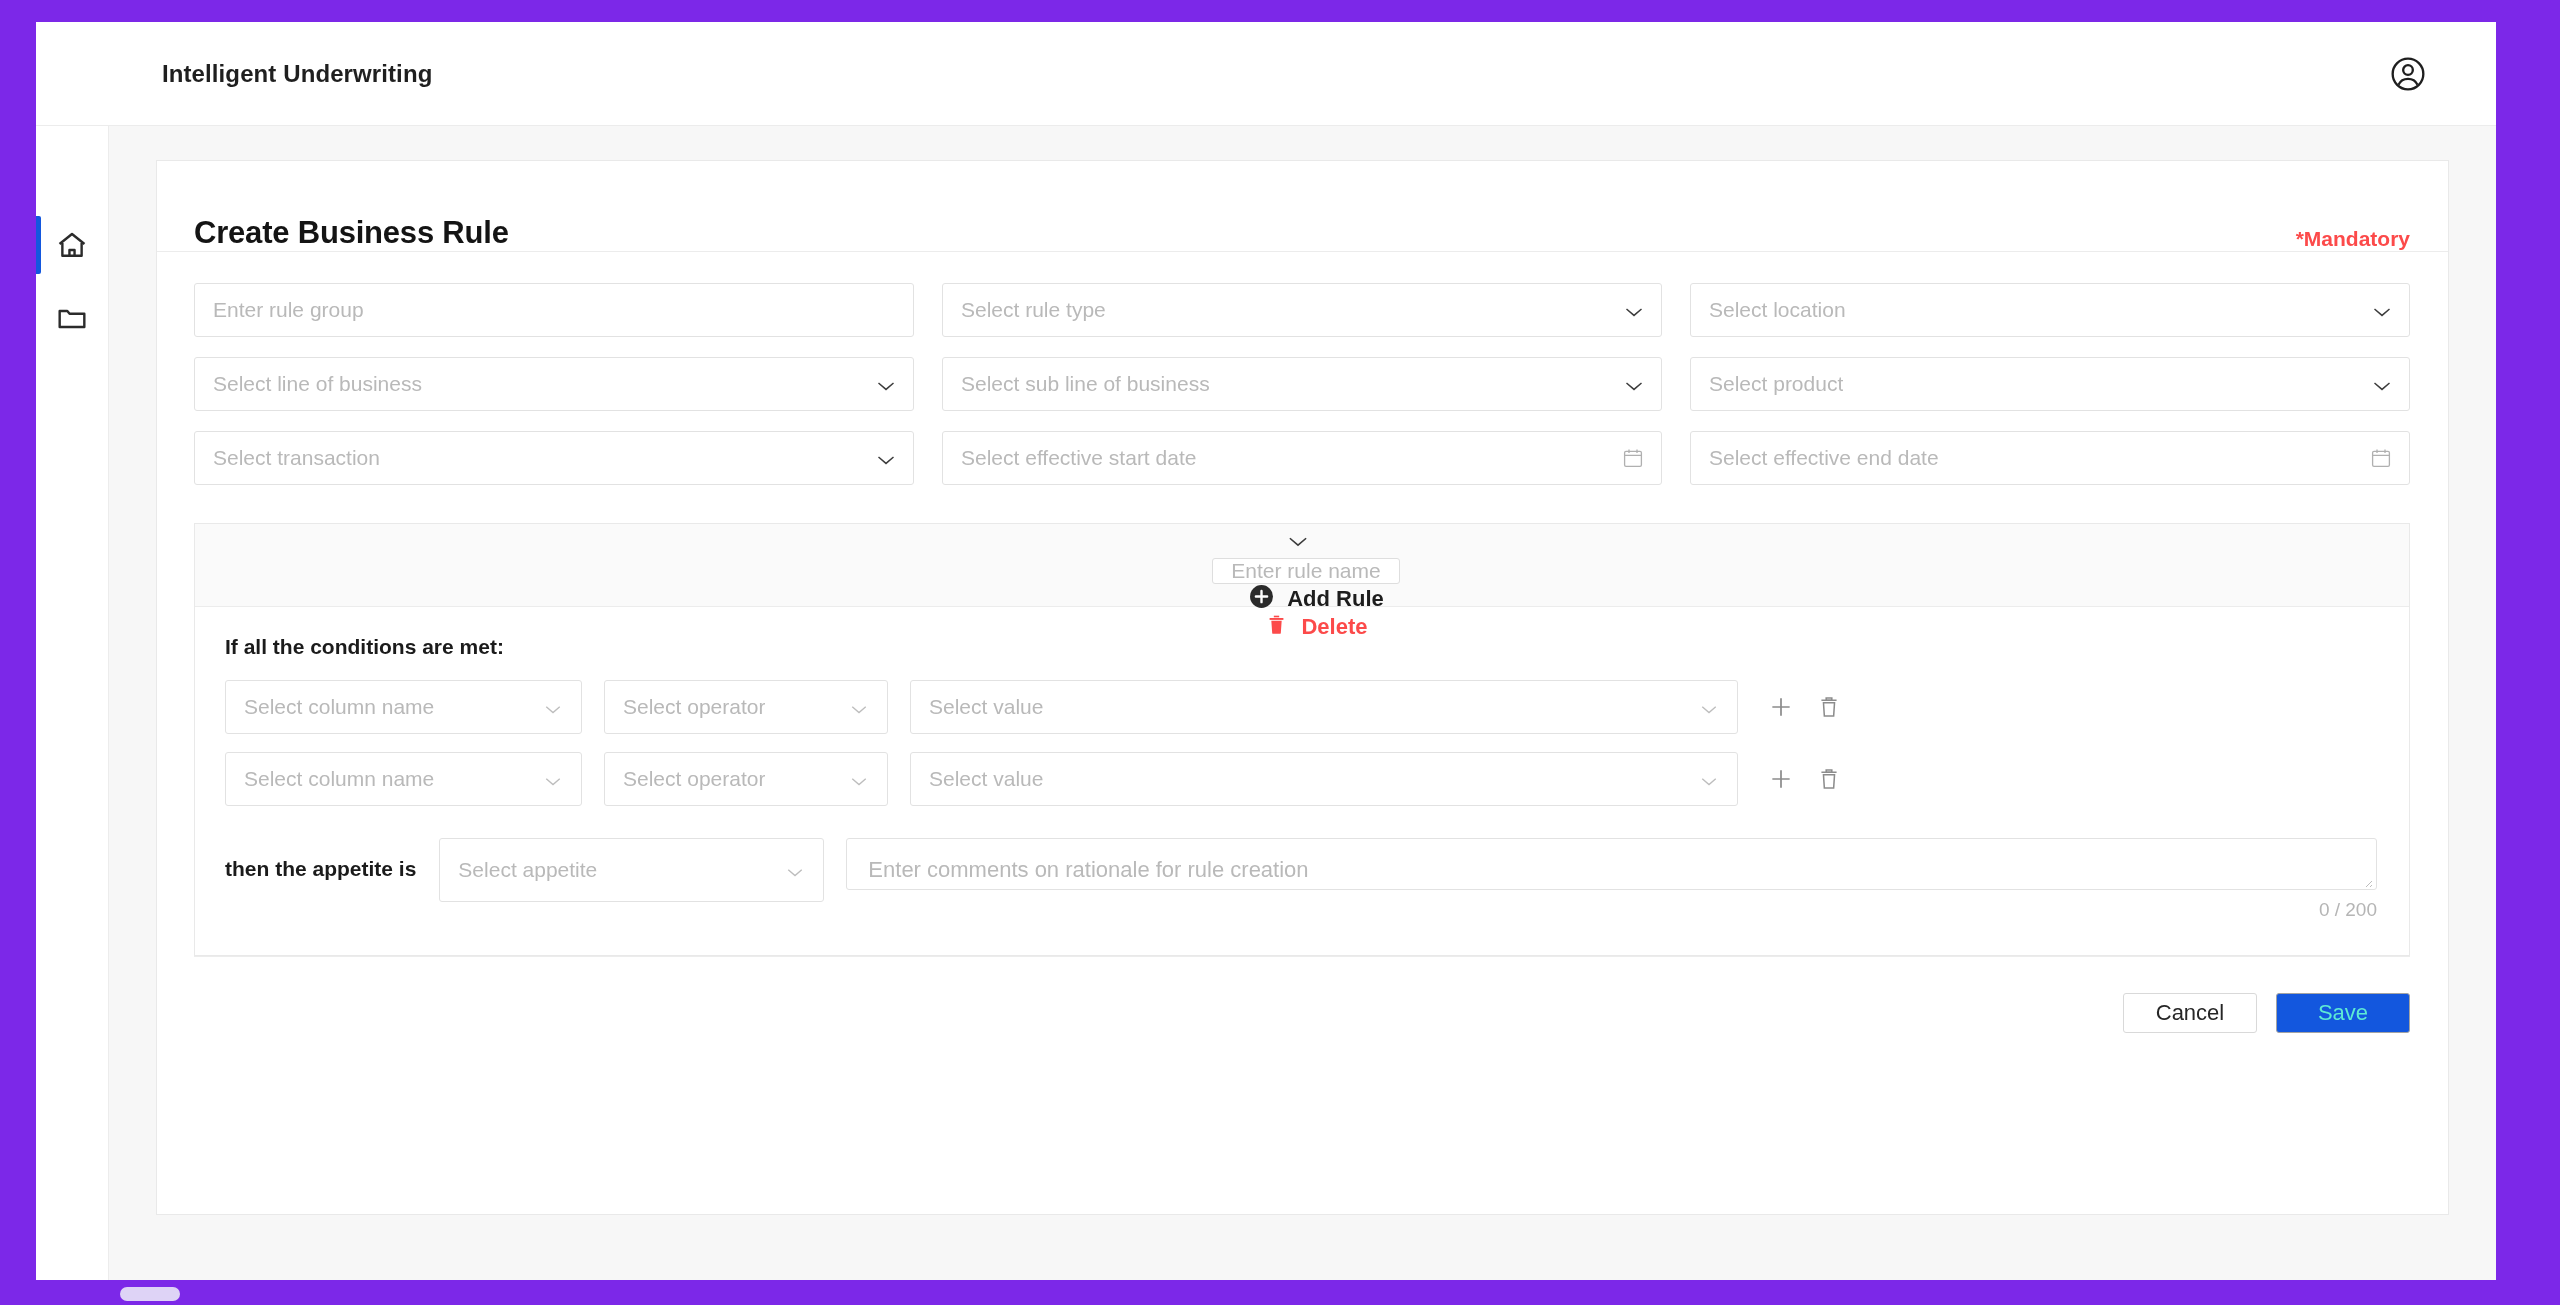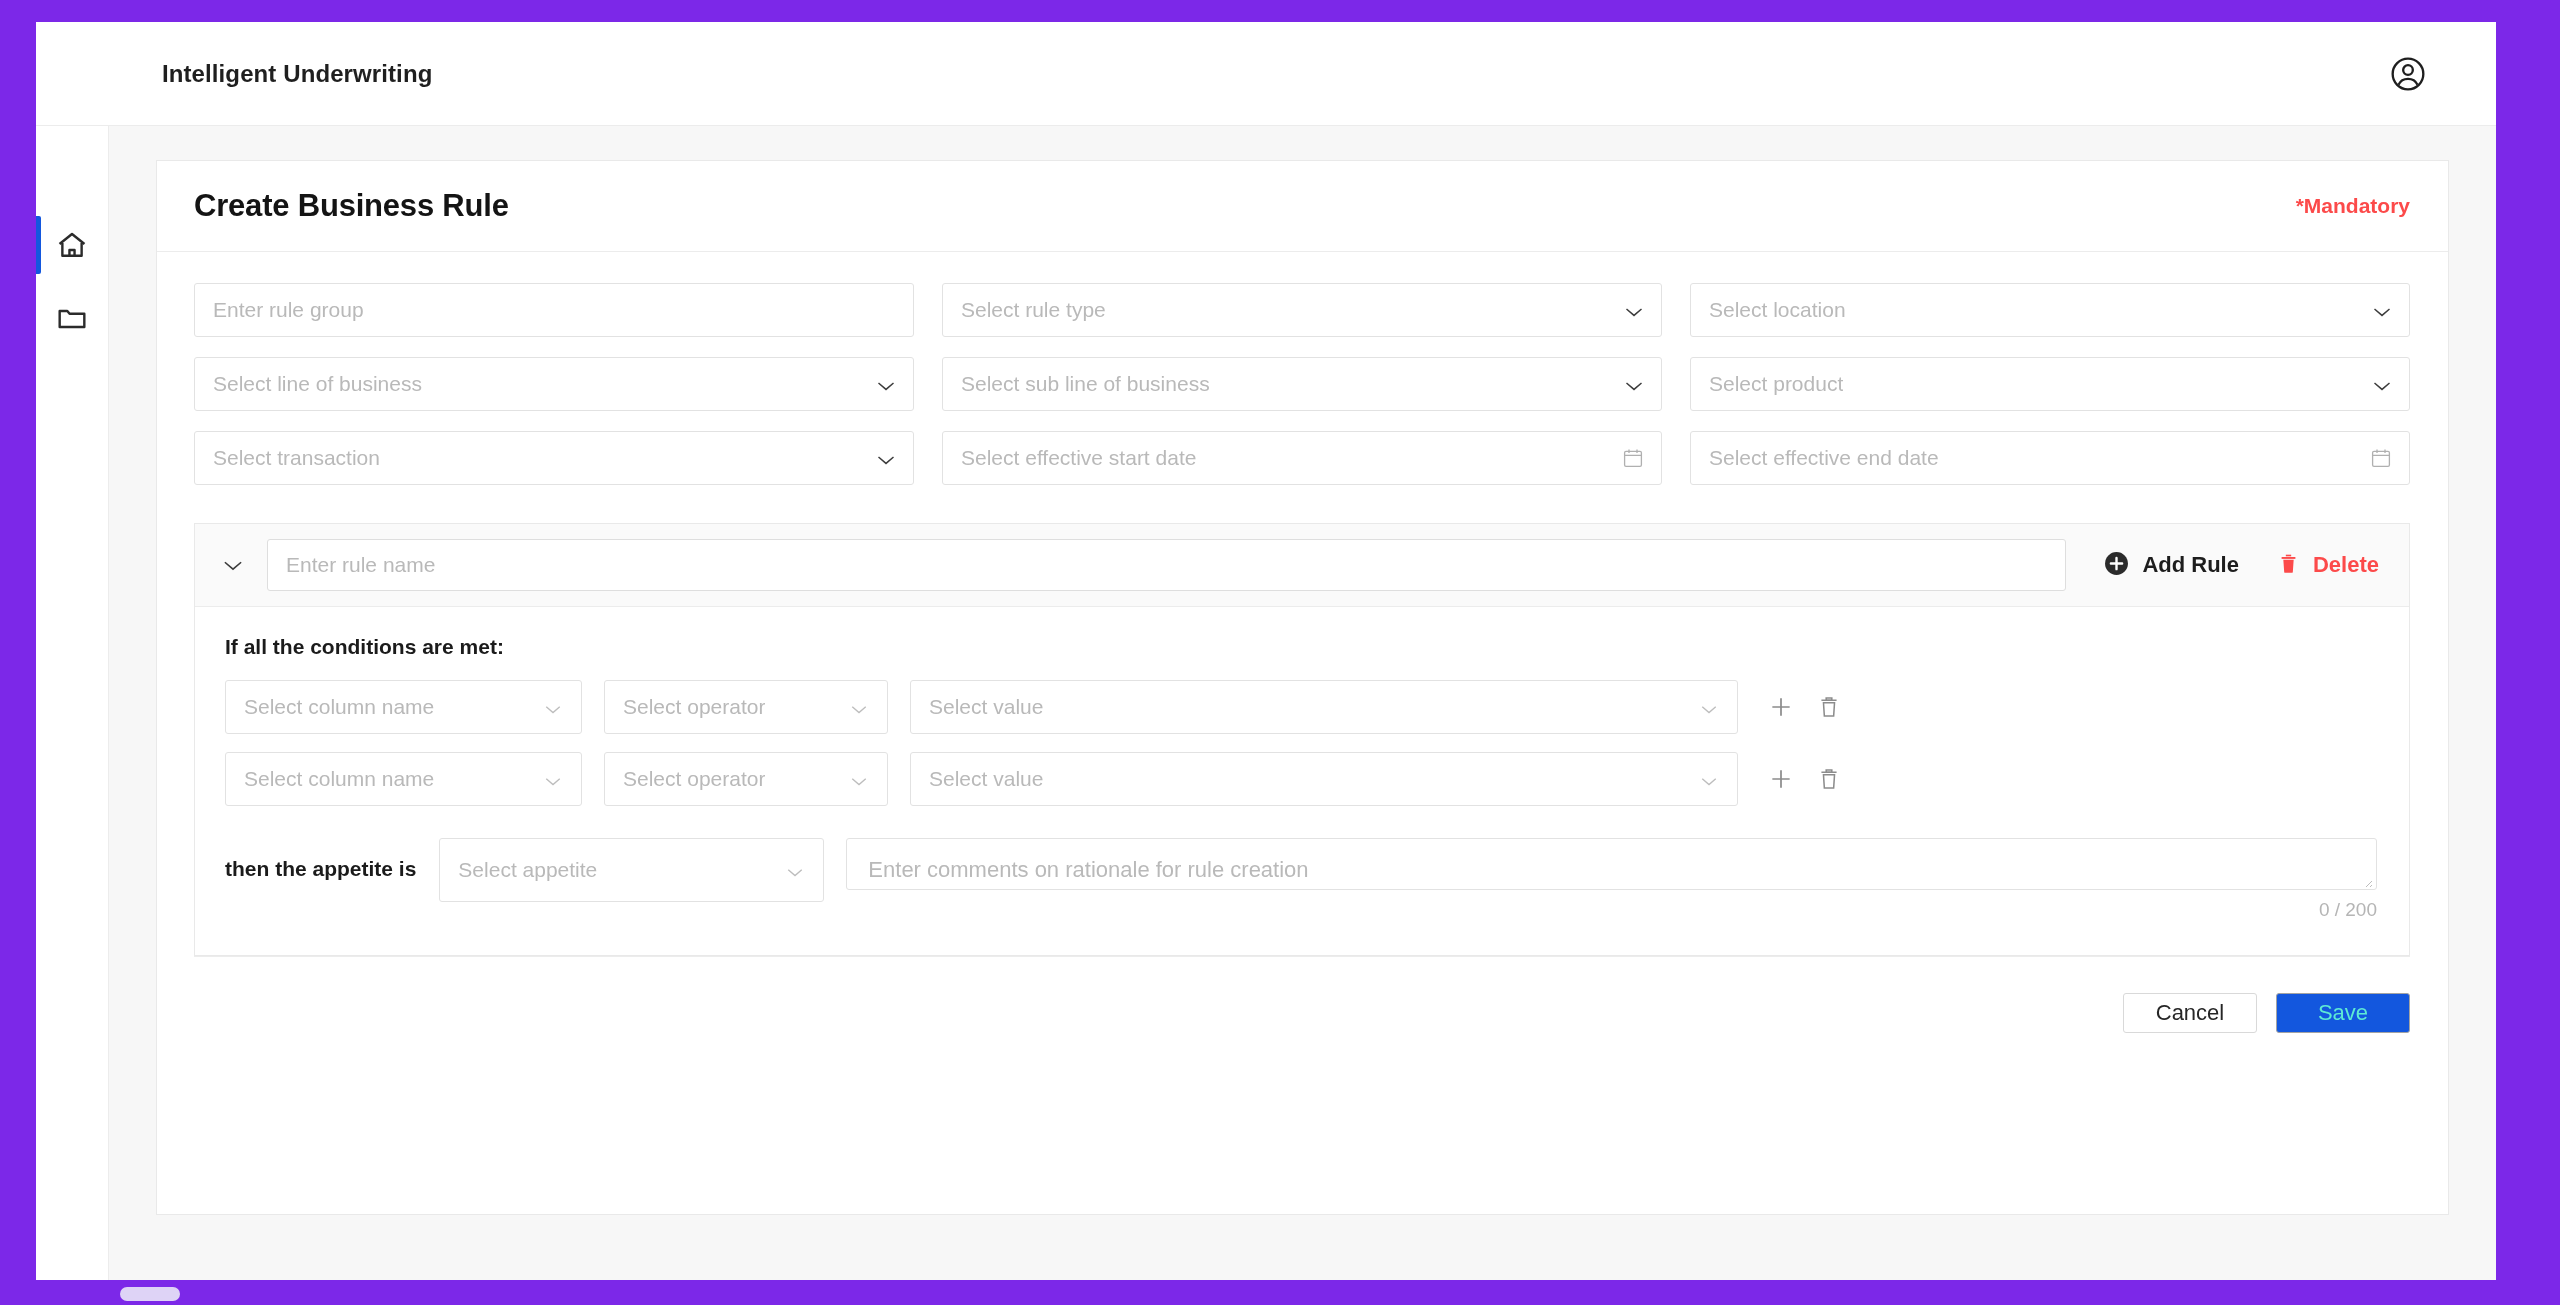--- a/index.html
+++ b/index.html
@@ -82,21 +82,21 @@
   #card {
     background: #ffffff;
     border: 1px solid #e9e9e9;
     height: 1055px;
   }
   
   #card-header {
     height: 91px;
     border-bottom: 1px solid #ececec;
     display: flex;
-    align-items: center;
+    align-items: flex-end;
     justify-content: space-between;
     padding: 0 38px 0 37px;
     gap: 40px;
   }
   #card-title {
     font-size: 31px;
     font-weight: bold;
     color: #141414;
     letter-spacing: -.2px;
   }
@@ -150,20 +150,21 @@
     border: 1px solid #e9e9e9;
   }
   #rule-head {
     height: 83px;
     background: #fafafa;
     border-bottom: 1px solid #ececec;
     display: flex;
     align-items: center;
     padding: 0 30px 0 21px;
     gap: 0;
+    flex-direction: column;
   }
   #collapse-chevron {
     width: 34px; height: 34px;
     display: flex; align-items: center; justify-content: center;
     cursor: pointer;
     flex: 0 0 34px;
   }
   #rule-name-field {
     flex: 1;
     height: 52px;

